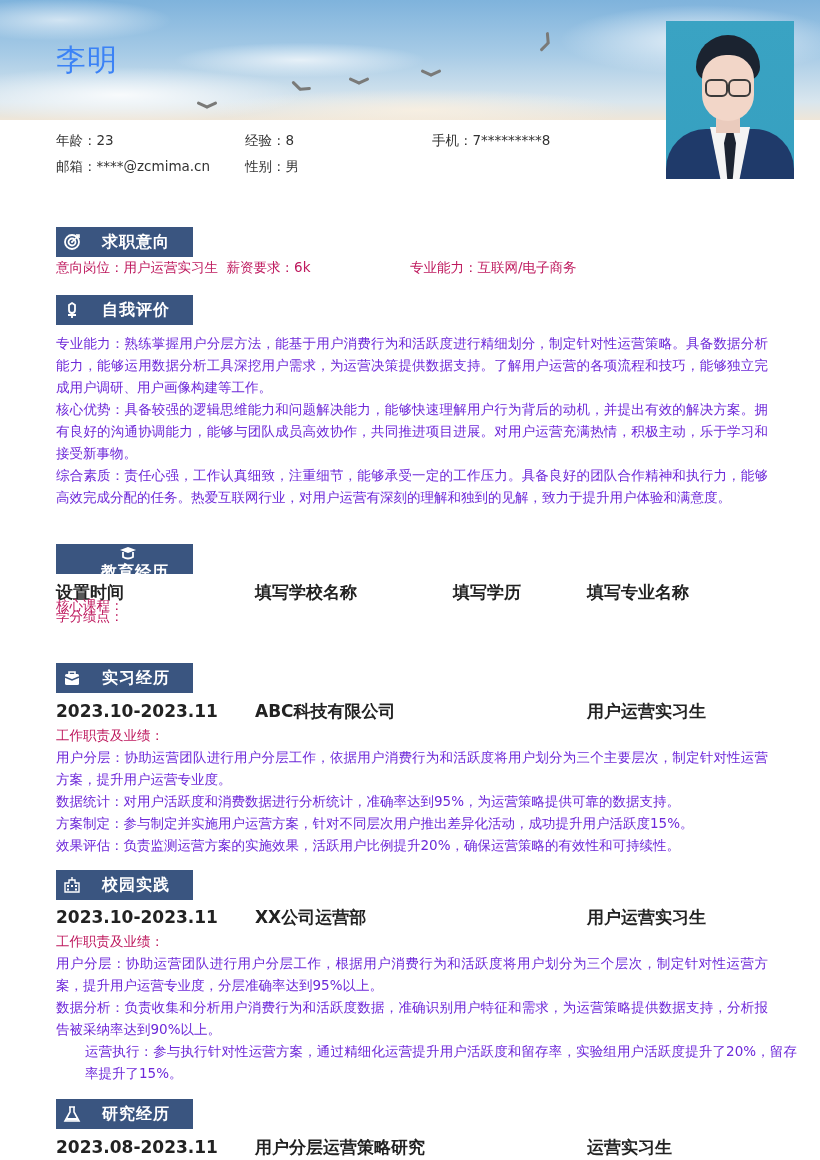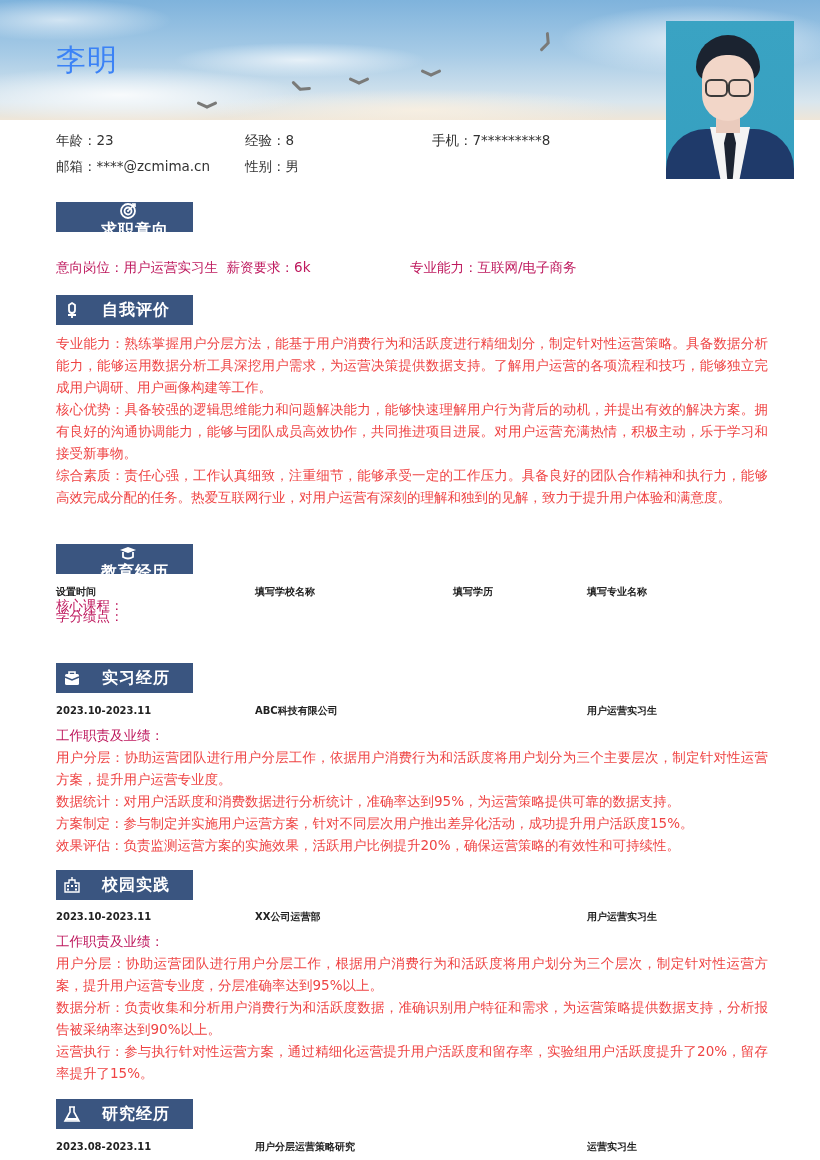--- a/index.html
+++ b/index.html
@@ -46,22 +46,22 @@
     .info { position: absolute; font-size: 13.5px; color: #333333; white-space: nowrap; }
 
     .section-header {
       position: absolute; left: 56px; width: 137px; height: 30px; background: #3a5580;
       display: flex; align-items: center; color: #ffffff;
     }
     .section-header .icon { width: 18px; height: 18px; margin-left: 7px; display: flex; align-items: center; justify-content: center; }
     .section-header .title { margin-left: 21px; font-size: 16px; font-weight: bold; letter-spacing: 1px; }
 
     .line { position: absolute; left: 56px; width: 712px; font-size: 13.5px; line-height: 22px; color: #be185d; }
-    .para { position: absolute; left: 56px; width: 712px; font-size: 13.5px; line-height: 22px; color: #ef4444; text-align: justify; }
-    .row { position: absolute; left: 56px; width: 712px; height: 22px; font-size: 10px; font-weight: bold; color: #222222; }
+    .para { position: absolute; left: 56px; width: 712px; font-size: 13.5px; line-height: 22px; color: #6d28d9; text-align: justify; }
+    .row { position: absolute; left: 56px; width: 712px; height: 22px; font-size: 17px; font-weight: bold; color: #222222; }
     .row span { position: absolute; top: 0; line-height: 22px; white-space: nowrap; }
   </style>
 </head>
 <body>
 
 <div class="banner">
   <div class="bird" style="left:196px;top:106px;"></div>
   <div class="bird" style="left:288px;top:88px;transform:rotate(20deg);"></div>
   <div class="bird" style="left:348px;top:82px;"></div>
   <div class="bird" style="left:420px;top:74px;"></div>
@@ -79,21 +79,21 @@
   <div class="face"></div>
   <div class="glasses"></div>
 </div>
 
 <div class="info" style="left:56px;top:132px;">年龄：23</div>
 <div class="info" style="left:245px;top:132px;">经验：8</div>
 <div class="info" style="left:432px;top:132px;">手机：7*********8</div>
 <div class="info" style="left:56px;top:158px;">邮箱：****@zcmima.cn</div>
 <div class="info" style="left:245px;top:158px;">性别：男</div>
 
-<div class="section-header" style="top:202px;flex-direction:column;">
+<div class="section-header" style="top:227px;">
   <span class="icon">
     <svg width="18" height="18" viewBox="0 0 18 18">
         <circle cx="9" cy="9" r="7" fill="none" stroke="#fff" stroke-width="1.8"></circle>
         <circle cx="9" cy="9" r="3.5" fill="none" stroke="#fff" stroke-width="1.8"></circle>
         <circle cx="9" cy="9" r="1" fill="#fff"></circle>
         <path d="M9 9 L15 3 M13 2 L16 2 L16 5" stroke="#fff" stroke-width="1.6" fill="none"></path>
       </svg>
   </span>
   <span class="title">求职意向</span>
 </div>
@@ -166,21 +166,21 @@
   <span class="title">校园实践</span>
 </div>
 <div class="row" style="top:906px;">
   <span style="left:0;">2023.10-2023.11</span>
   <span style="left:199px;">XX公司运营部</span>
   <span style="left:531px;">用户运营实习生</span>
 </div>
 <div class="line" style="top:930px;">工作职责及业绩：</div>
 <div class="para" style="top:952px;">用户分层：协助运营团队进行用户分层工作，根据用户消费行为和活跃度将用户划分为三个层次，制定针对性运营方案，提升用户运营专业度，分层准确率达到95%以上。</div>
 <div class="para" style="top:996px;">数据分析：负责收集和分析用户消费行为和活跃度数据，准确识别用户特征和需求，为运营策略提供数据支持，分析报告被采纳率达到90%以上。</div>
-<div class="para" style="top:1040px;">运营执行：参与执行针对性运营方案，通过精细化运营提升用户活跃度和留存率，实验组用户活跃度提升了20%，留存率提升了15%。</div>
+<div class="para" style="top:1040px;margin-left:29px;">运营执行：参与执行针对性运营方案，通过精细化运营提升用户活跃度和留存率，实验组用户活跃度提升了20%，留存率提升了15%。</div>
 
 <div class="section-header" style="top:1099px;">
   <span class="icon">
     <svg width="18" height="18" viewBox="0 0 18 18">
         <path d="M6 2 L12 2 M7 2 L7 7 L2 16 L16 16 L11 7 L11 2" fill="none" stroke="#fff" stroke-width="1.6"></path>
         <path d="M4 13 L14 13 L15.3 15.5 L2.7 15.5 Z" fill="#fff"></path>
       </svg>
   </span>
   <span class="title">研究经历</span>
 </div>

